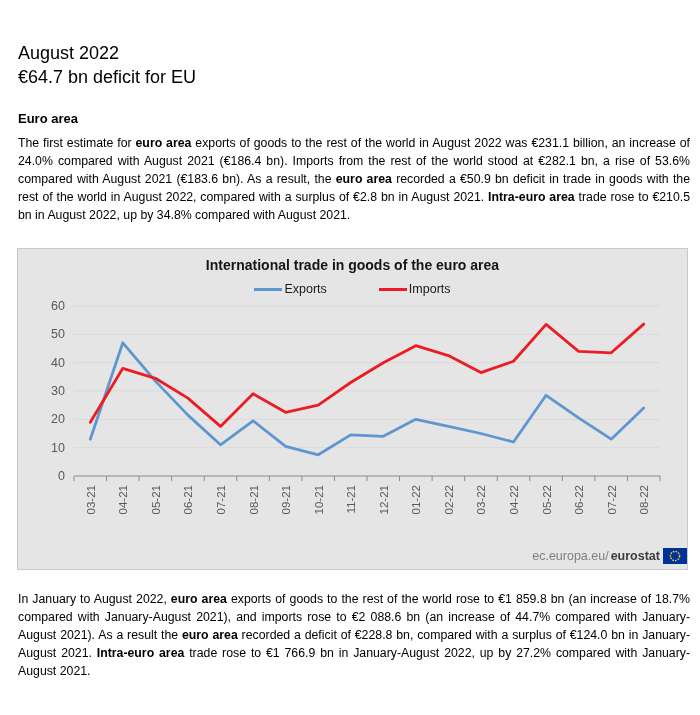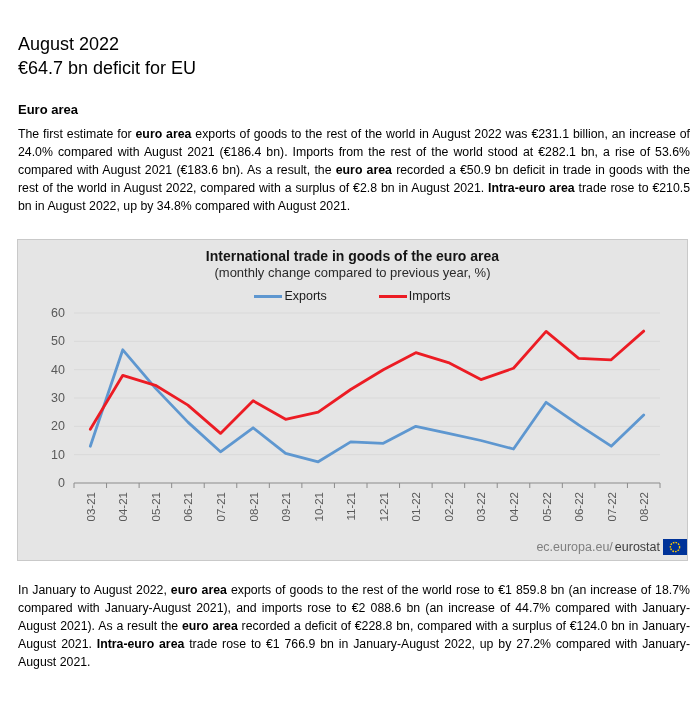--- a/index.html
+++ b/index.html
@@ -9,21 +9,21 @@
     font-family: "Liberation Sans", sans-serif;
     color: #000;
   }
   .page { padding: 8px 10px 0 18px; }
 
   .header-date {
     text-align: right; font-size: 13.5px; color: #111;
     white-space: pre; letter-spacing: .2px;
   }
 
-  .kicker { margin-top: 26px; font-size: 18px; }
+  .kicker { margin-top: 35px; font-size: 18px; }
   .main-title { margin-top: 3px; font-size: 21px; font-weight: bold; letter-spacing: -.2px; }
   .sub-title { margin-top: 3px; font-size: 18px; }
 
   .section-heading { margin-top: 23px; font-size: 13px; font-weight: bold; }
 
   .body-para {
     margin-top: 8px; font-size: 12.3px; line-height: 18px;
     text-align: justify;
   }
   .seg-bold { font-weight: bold; }
@@ -43,41 +43,40 @@
   .legend-swatch { display: inline-block; width: 28px; height: 3px; margin-right: 2px; }
 
   .plot-wrap { margin-top: 2px; }
   svg text { font-family: "Liberation Sans", sans-serif; }
 
   .chart-footer {
     position: absolute; right: 0; bottom: 5px;
     font-size: 12.5px; color: #7f7f7f;
     display: flex; align-items: center; gap: 2px;
   }
-  .chart-footer .bold-part { color: #3d3d3d; font-weight: normal; }
+  .chart-footer .bold-part { color: #3d3d3d; font-weight: bold; }
   .flag { display: inline-block; margin-left: 1px; }
 
   .bottom-para { margin-top: 20px; }
 </style>
 </head>
 <body>
 
 <div class="page">
 
 
   <div class="kicker">August 2022</div>
   <div class="sub-title">€64.7 bn deficit for EU</div>
 
   <div class="section-heading">Euro area</div>
 
   <p class="body-para"><span>The first estimate for </span><span class="seg-bold">euro area</span><span> exports of goods to the rest of the world in August 2022 was €231.1 billion, an increase of 24.0% compared with August 2021 (€186.4 bn). Imports from the rest of the world stood at €282.1 bn, a rise of 53.6% compared with August 2021 (€183.6 bn). As a result, the </span><span class="seg-bold">euro area</span><span> recorded a €50.9 bn deficit in trade in goods with the rest of the world in August 2022, compared with a surplus of €2.8 bn in August 2021. </span><span class="seg-bold">Intra-euro area</span><span> trade rose to €210.5 bn in August 2022, up by 34.8% compared with August 2021.</span></p>
 
   <div class="chart-box">
     <div class="chart-title">International trade in goods of the euro area</div>
-    <div class="chart-subtitle">(monthly change compared to previous year, %)</div>
     <div class="legend">
         <span class="legend-item">
           <span class="legend-swatch" style="background: rgb(94, 151, 208);"></span>
           <span>Exports</span>
         </span>
         <span class="legend-item">
           <span class="legend-swatch" style="background: rgb(236, 28, 36);"></span>
           <span>Imports</span>
         </span>
       </div>

